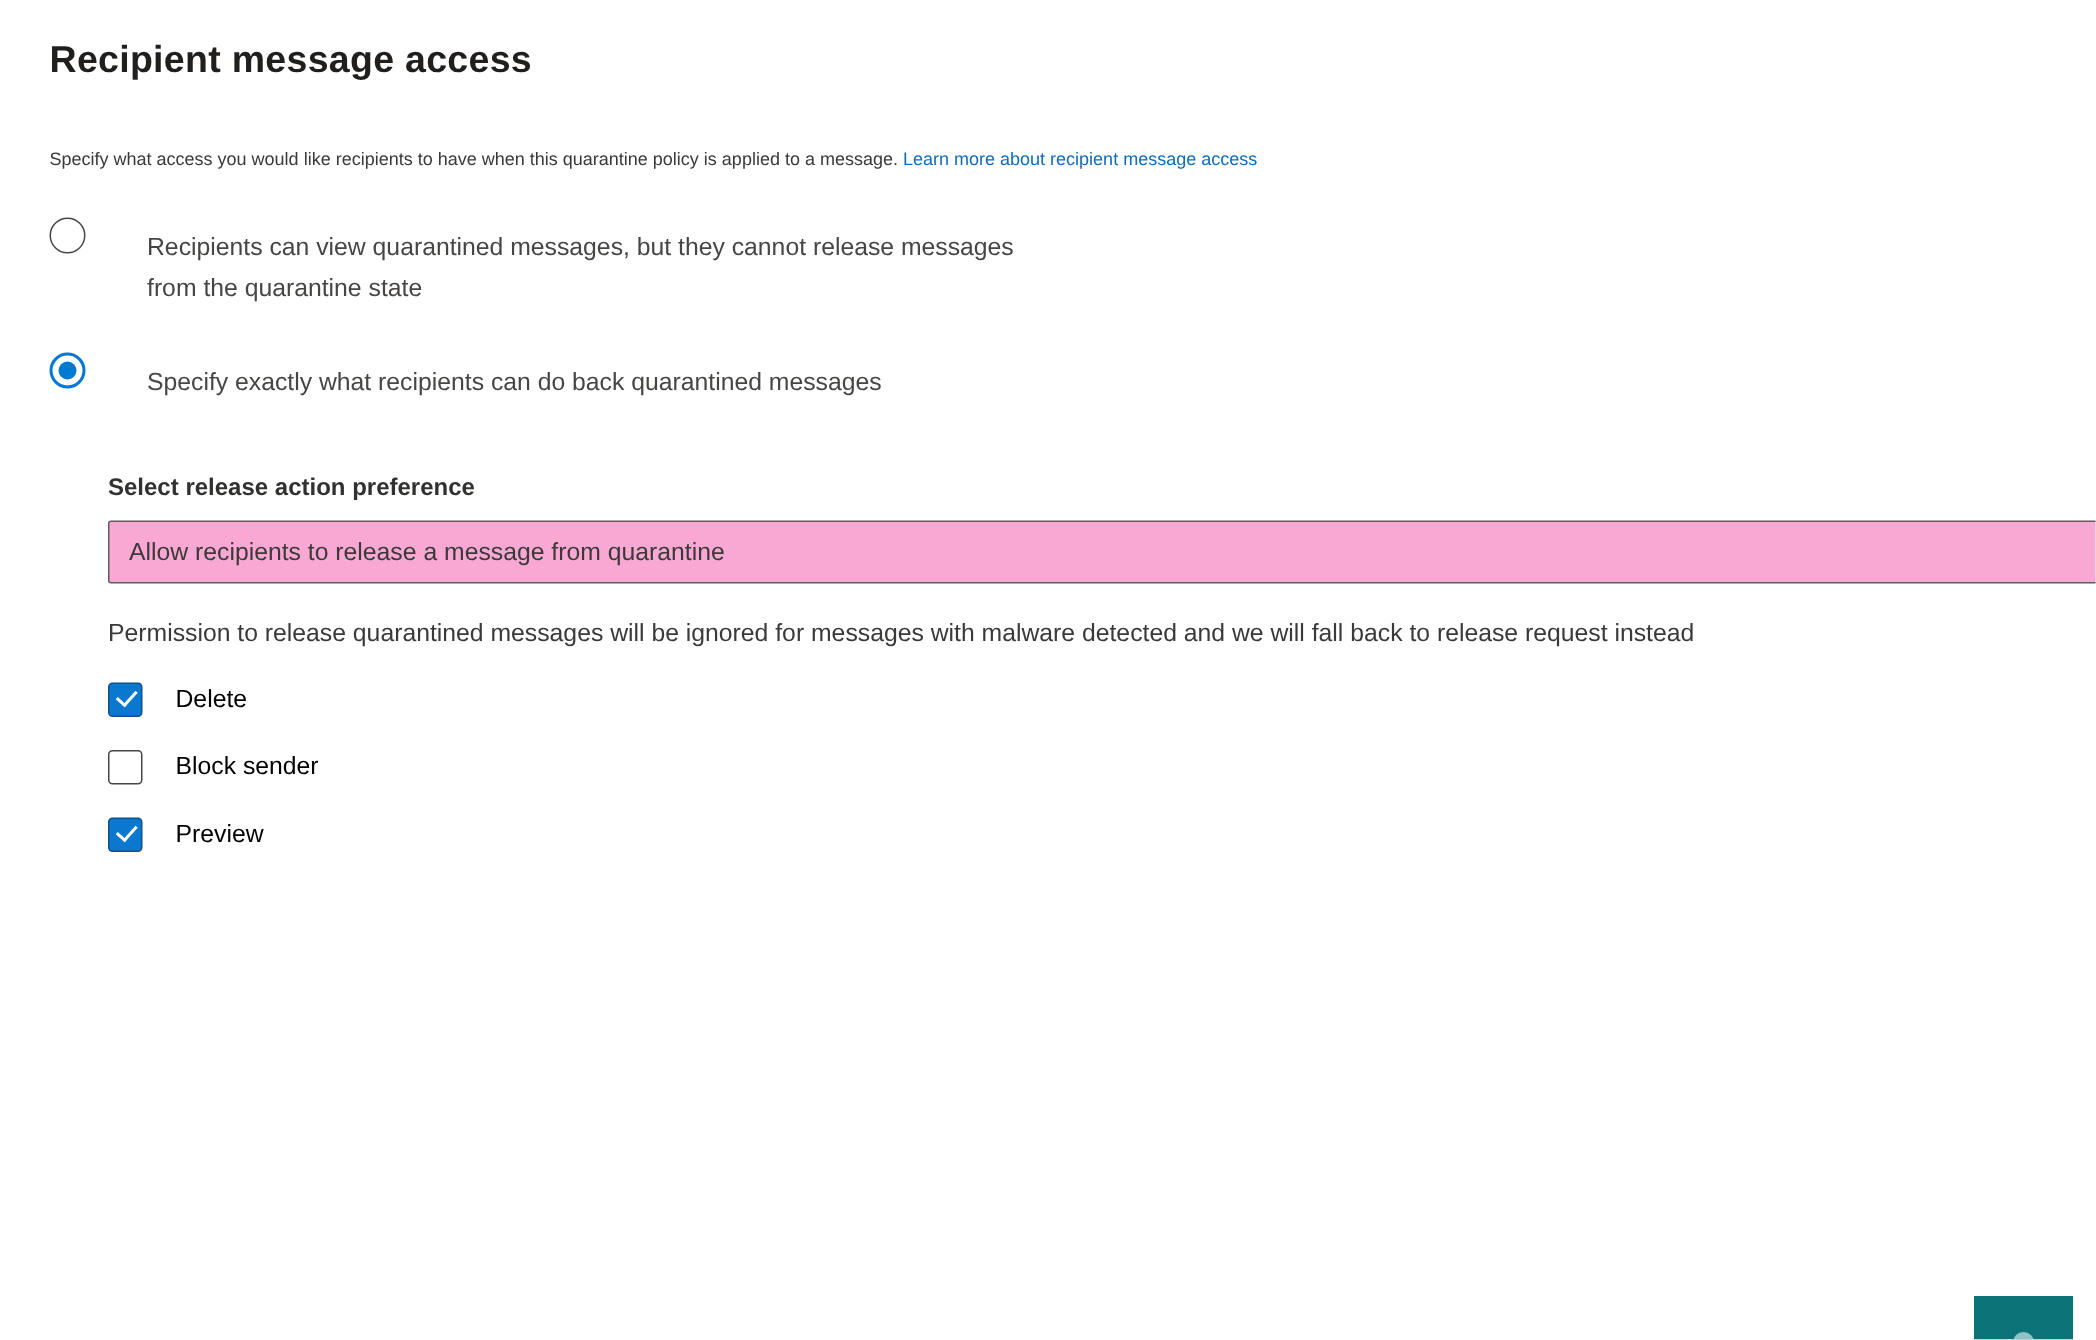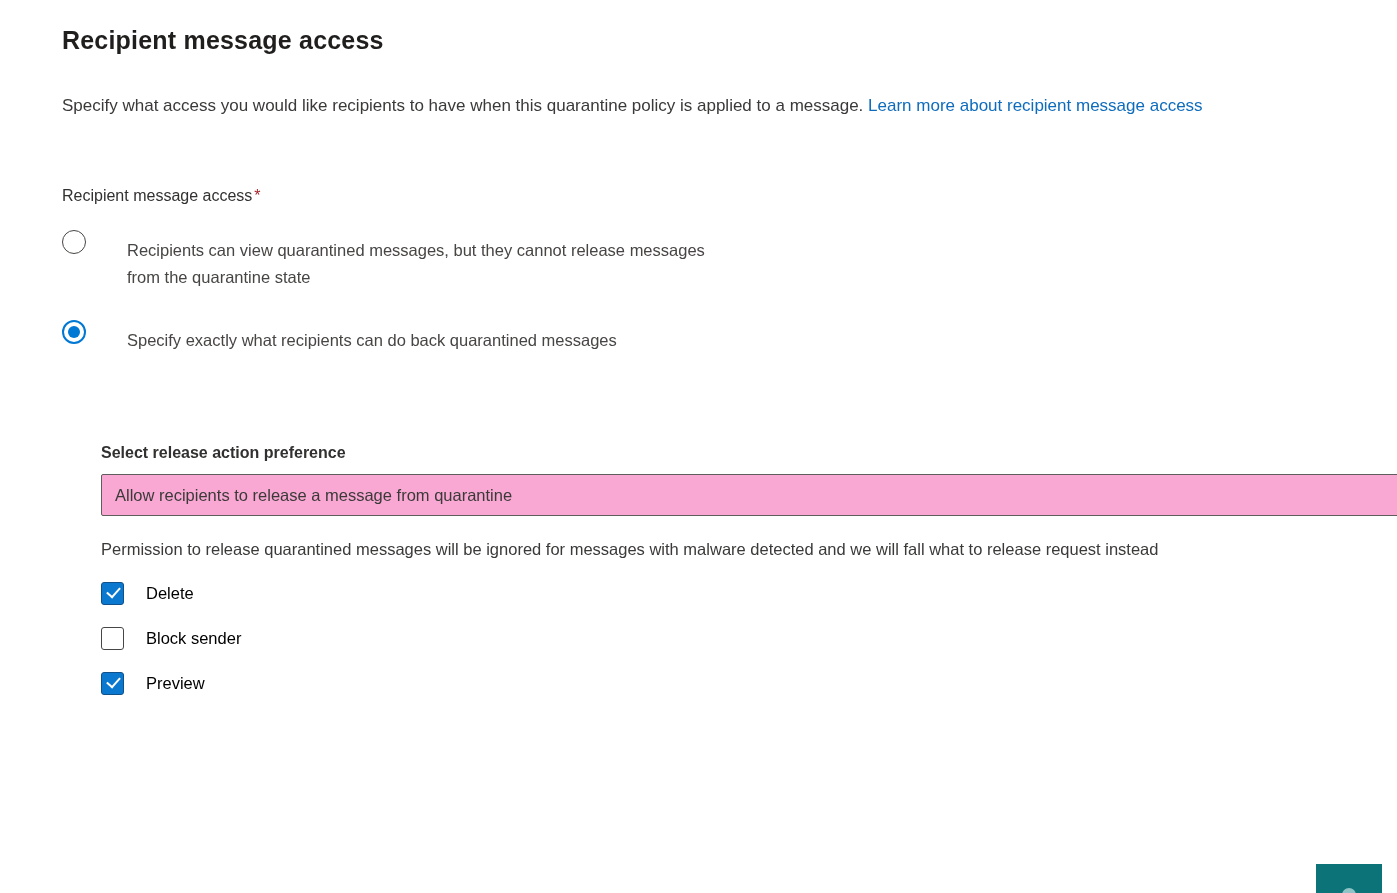--- a/index.html
+++ b/index.html
@@ -3,32 +3,32 @@
 <meta charset="utf-8">
 <style>
   * { margin: 0; padding: 0; box-sizing: border-box; }
   html, body {
     width: 1397px; height: 893px;
     background: #ffffff;
     font-family: "Liberation Sans", "DejaVu Sans", sans-serif;
     color: #3b3a39;
     overflow: hidden;
   }
-  .page { padding: 26px 0 0 62px; position: relative; width: 1397px; height: 893px; }
+  .page { padding: 26px 0 0 33px; position: relative; width: 1397px; height: 893px; }
 
   h1.page-title {
     font-size: 25px;
     font-weight: 700;
     color: #201f1e;
     letter-spacing: 0.2px;
   }
 
   p.page-desc {
     margin-top: 37px;
-    font-size: 17px;
+    font-size: 12px;
     line-height: 28px;
     max-width: 1270px;
     color: #3b3a39;
   }
   a.learn-more {
     color: #0f6cbd;
     text-decoration: none;
     cursor: pointer;
   }
 
@@ -72,21 +72,21 @@
   }
   .radio-desc {
     margin-top: 7px;
     font-size: 16.5px;
     line-height: 27px;
     color: #484644;
     margin-left: 30px;
   }
   .radio-desc.narrow { max-width: 600px; }
 
-  .sub-section { margin-left: 39px; margin-top: 90px; }
+  .sub-section { margin-left: 39px; margin-top: 48px; }
 
   .sub-label {
     font-size: 16px;
     font-weight: 700;
     color: #323130;
   }
 
   .combobox {
     margin-top: 12px;
     width: 1381px;
@@ -179,21 +179,20 @@
 </style>
 </head>
 <body>
 
 <div class="page">
 
   <h1 class="page-title">Recipient message access</h1>
 
   <p class="page-desc"><span>Specify what access you would like recipients to have when this quarantine policy is applied to a message.</span> <a class="learn-more" href="#">Learn more about recipient message access</a></p>
 
-  <div class="field-label"><span>Recipient message access</span><span class="required-asterisk">*</span></div>
 
   <div class="radio-group">
 
     <div class="radio-option">
       <span class="radio-circle"></span>
       <div class="radio-text">
         <div class="radio-desc narrow">Recipients can view quarantined messages, but they cannot release messages from the quarantine state</div>
       </div>
     </div>
 
@@ -210,21 +209,21 @@
 
     <div class="sub-label">Select release action preference</div>
 
     <div class="combobox">
       <span class="combobox-value">Allow recipients to release a message from quarantine</span>
       <svg class="chevron" viewBox="0 0 18 18">
         <path d="M3 6 L9 12 L15 6" fill="none" stroke="#605e5c" stroke-width="1.4" stroke-linecap="round" stroke-linejoin="round"></path>
       </svg>
     </div>
 
-    <p class="note">Permission to release quarantined messages will be ignored for messages with malware detected and we will fall what to release request instead</p>
+    <p class="note">Permission to release quarantined messages will be ignored for messages with malware detected and we will fall back to release request instead</p>
 
 
     <div class="checkbox-list">
 
       <div class="checkbox-row">
         <span class="checkbox-box checked"></span>
         <span class="checkbox-label">Delete</span>
       </div>
 
       <div class="checkbox-row">

